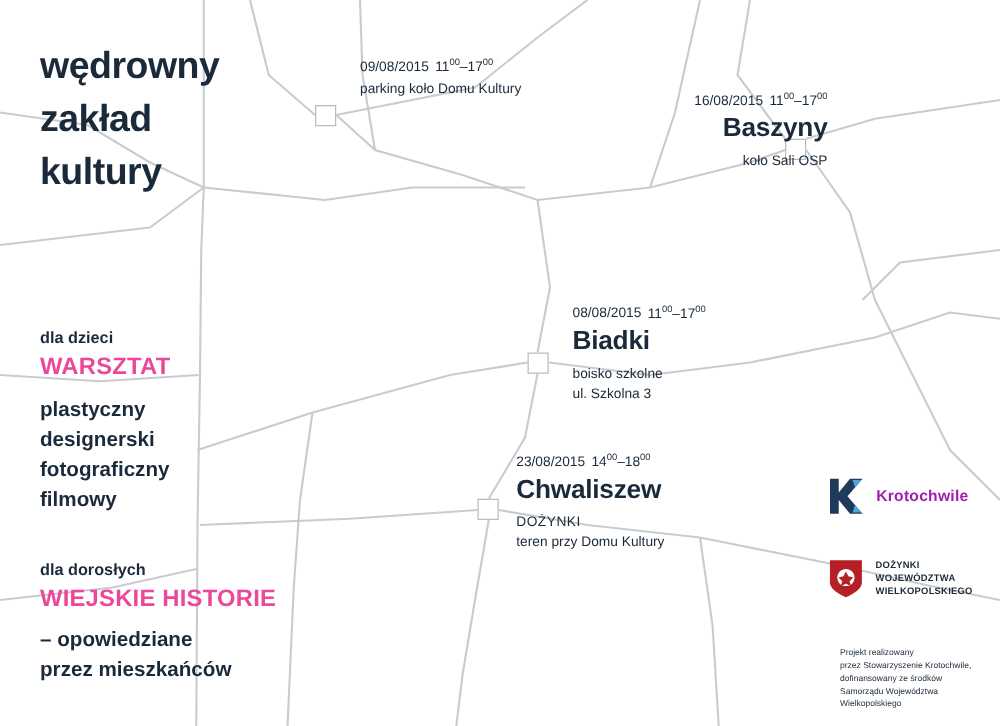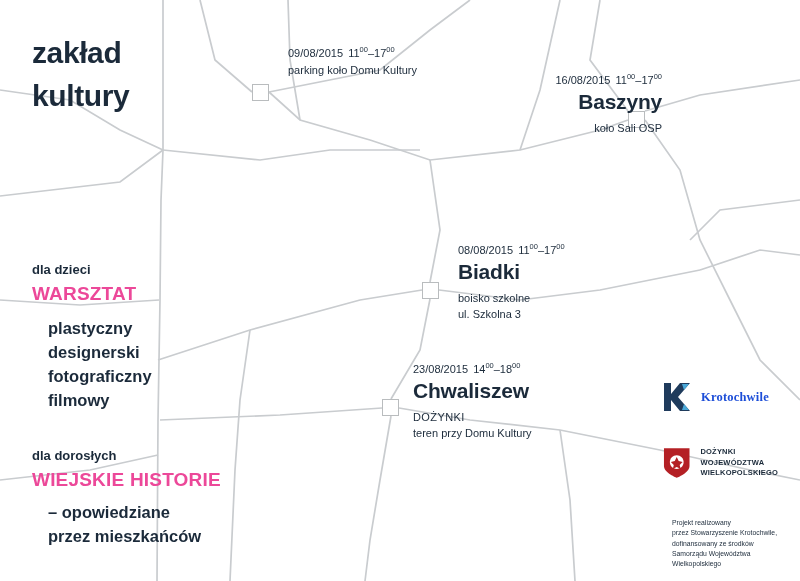--- a/index.html
+++ b/index.html
@@ -53,21 +53,20 @@
     font-weight: bold;
     color: #ec4899;
     margin-bottom: 11px;
     letter-spacing: 0.2px;
   }
   .copy-line {
     font-size: 16.5px;
     font-weight: bold;
     line-height: 1.46;
     color: #1b2a3a;
-    margin-left: 16px;
   }
   #kids-block { top: 262px; }
   #adults-block { top: 448px; }
   #adults-block .copy-head { margin-bottom: 9px; }
 
   
   .event {
     position: absolute;
     color: #1b2a3a;
   }
@@ -125,23 +124,22 @@
     position: absolute;
     left: 662px;
     top: 381px;
     display: flex;
     align-items: center;
     gap: 9px;
   }
   #logo-krotochwile .kr-text {
     font-size: 12.5px;
     font-weight: bold;
-    color: #1d4ed8;
+    color: #a21caf;
     letter-spacing: 0.2px;
-    font-family: Liberation Serif, serif;
   }
   #logo-samorzad {
     position: absolute;
     left: 662px;
     top: 446px;
     display: flex;
     align-items: center;
     gap: 9px;
   }
   #logo-samorzad .sm-text {
@@ -190,20 +188,21 @@
       <path d="M800,200 L720,210 L690,240"></path>
       <path d="M520,150 L540,90 L560,0"></path>
       <path d="M300,120 L290,60 L288,0"></path>
       <path d="M250,330 L240,400 L235,470 L230,581"></path>
       <path d="M560,430 L570,500 L575,581"></path>
       <path d="M700,270 L760,250 L800,255"></path>
     </g>
   </svg>
 
   <div class="title-block">
+    <div>wędrowny</div>
     <div>zakład</div>
     <div>kultury</div>
   </div>
 
   <div class="node" id="node-kobierno"></div>
   <div class="node" id="node-baszyny"></div>
   <div class="node" id="node-biadki"></div>
   <div class="node" id="node-chwaliszew"></div>
 
   <div class="event" id="ev-kobierno">

